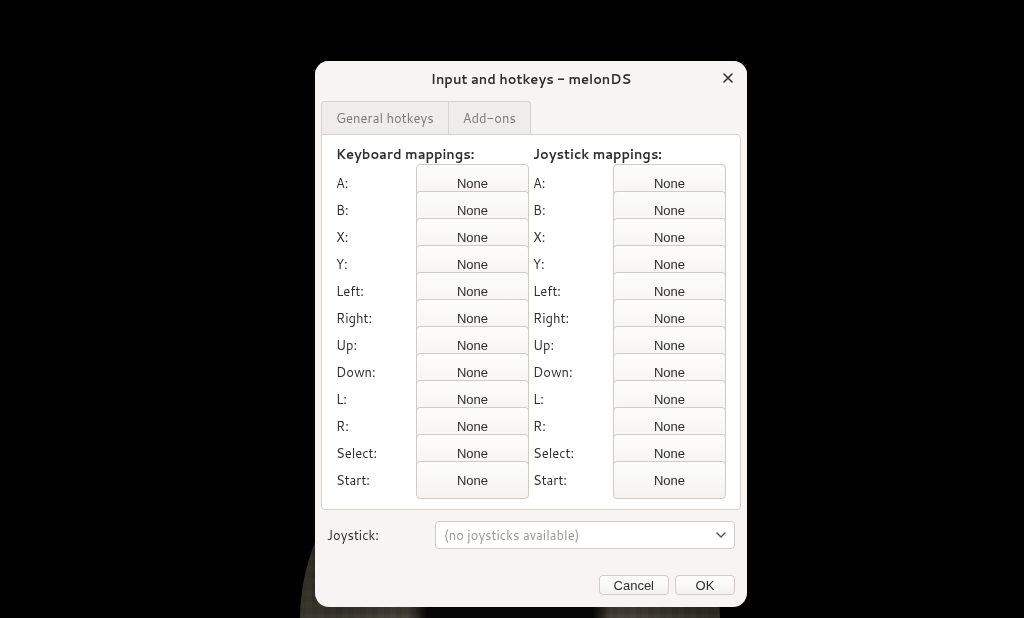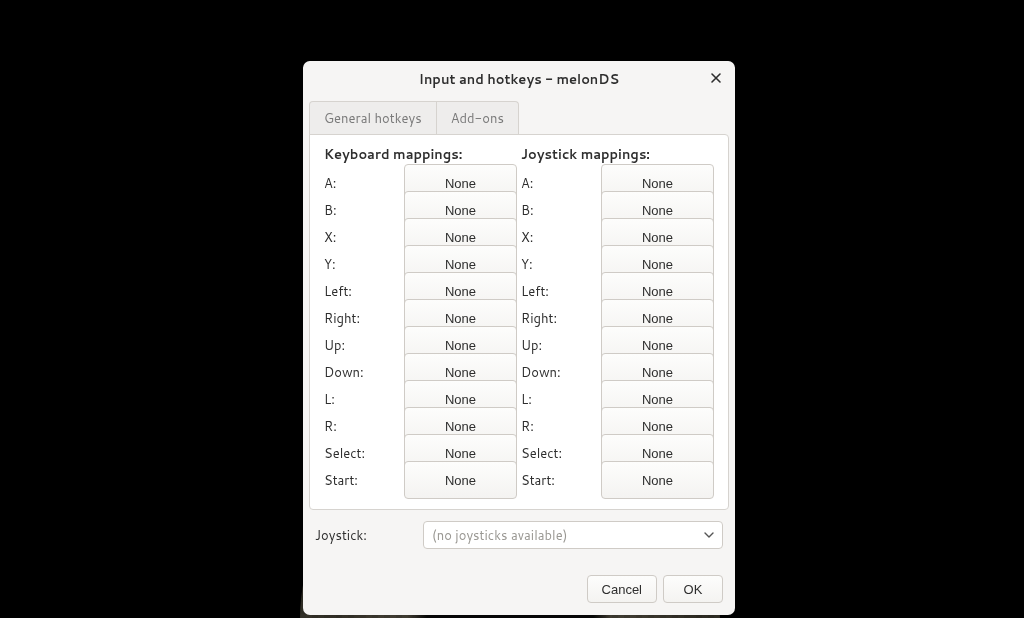--- a/index.html
+++ b/index.html
@@ -31,25 +31,25 @@
     position:absolute; inset:0;
     background:
       repeating-linear-gradient(0deg, rgba(0,0,0,0.08) 0 6px, rgba(0,0,0,0) 6px 12px),
       repeating-linear-gradient(90deg, rgba(0,0,0,0.08) 0 6px, rgba(0,0,0,0) 6px 12px);
     border-radius:50%;
     mix-blend-mode: multiply;
   }
 
   .dialog {
     position: absolute;
-    left: 303px;
+    left: 315px;
     top: 61px;
     width: 432px;
     background: #f6f5f4;
-    border-radius: 7px;
+    border-radius: 14px;
     box-shadow: 0 10px 40px rgba(0,0,0,0.6);
     overflow: hidden;
   }
 
   .titlebar {
     height: 36px;
     display: flex;
     align-items: center;
     justify-content: center;
     position: relative;
@@ -189,21 +189,21 @@
   .combo .chev svg { width: 10px; height: 10px; }
 
   .buttonbar {
     display: flex;
     justify-content: flex-end;
     gap: 6px;
     padding: 10px 12px 12px;
   }
   .btn {
     min-width: 60px;
-    height: 28px;
+    height: 20px;
     padding: 0 14px;
     border: 1px solid #cfcbc6;
     background: linear-gradient(#fdfdfc, #f4f3f1);
     border-radius: 4px;
     font-size: 13px;
     color: #2e2e2e;
     cursor: pointer;
   }
 </style>
 </head>

